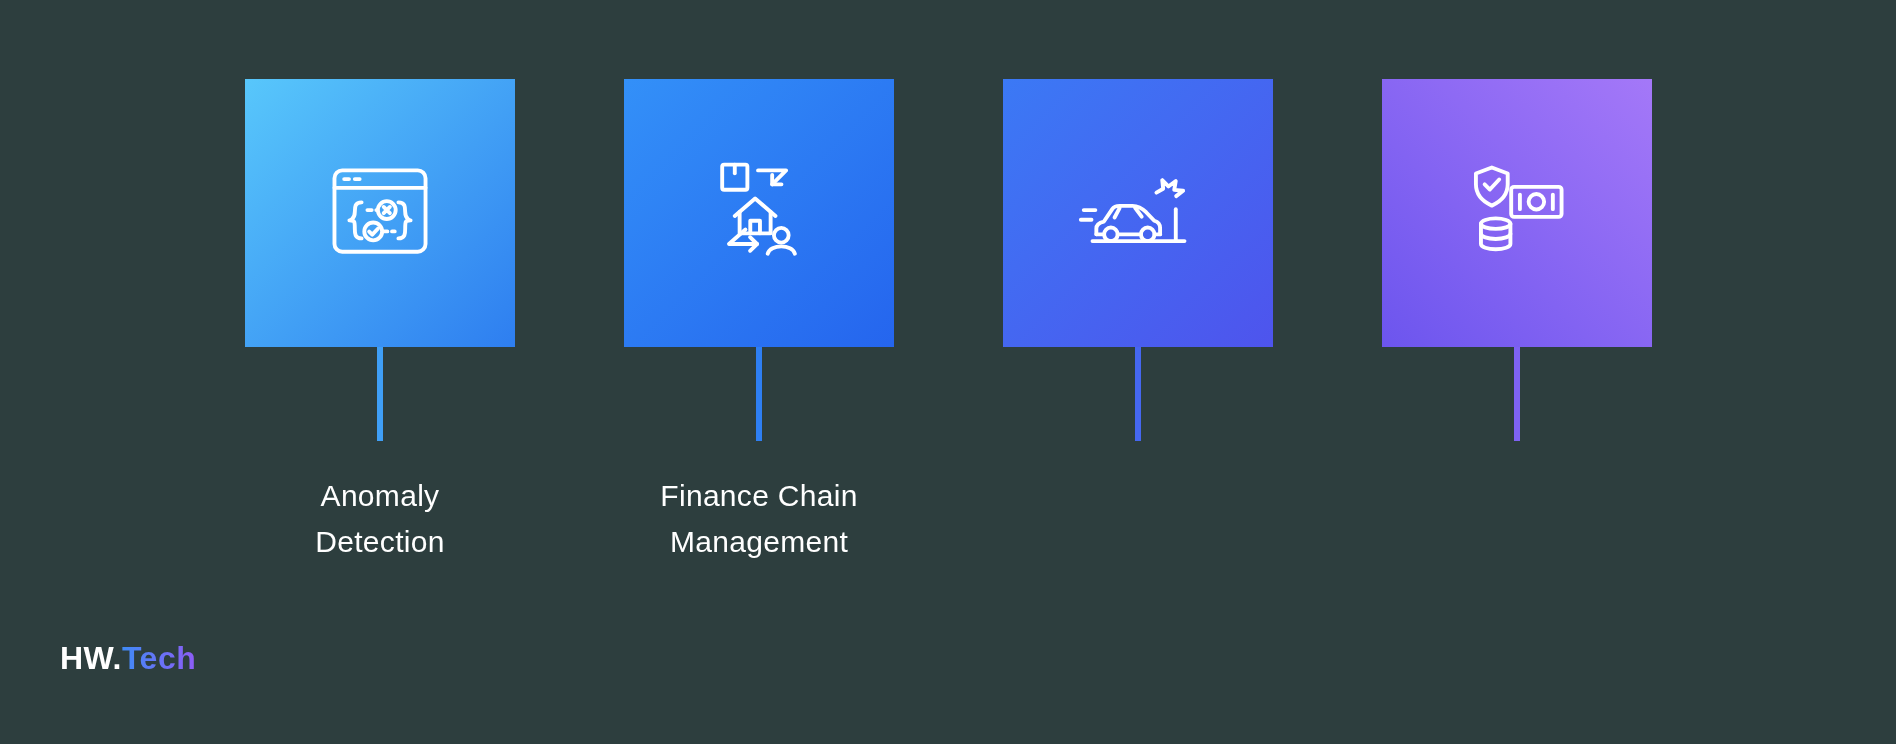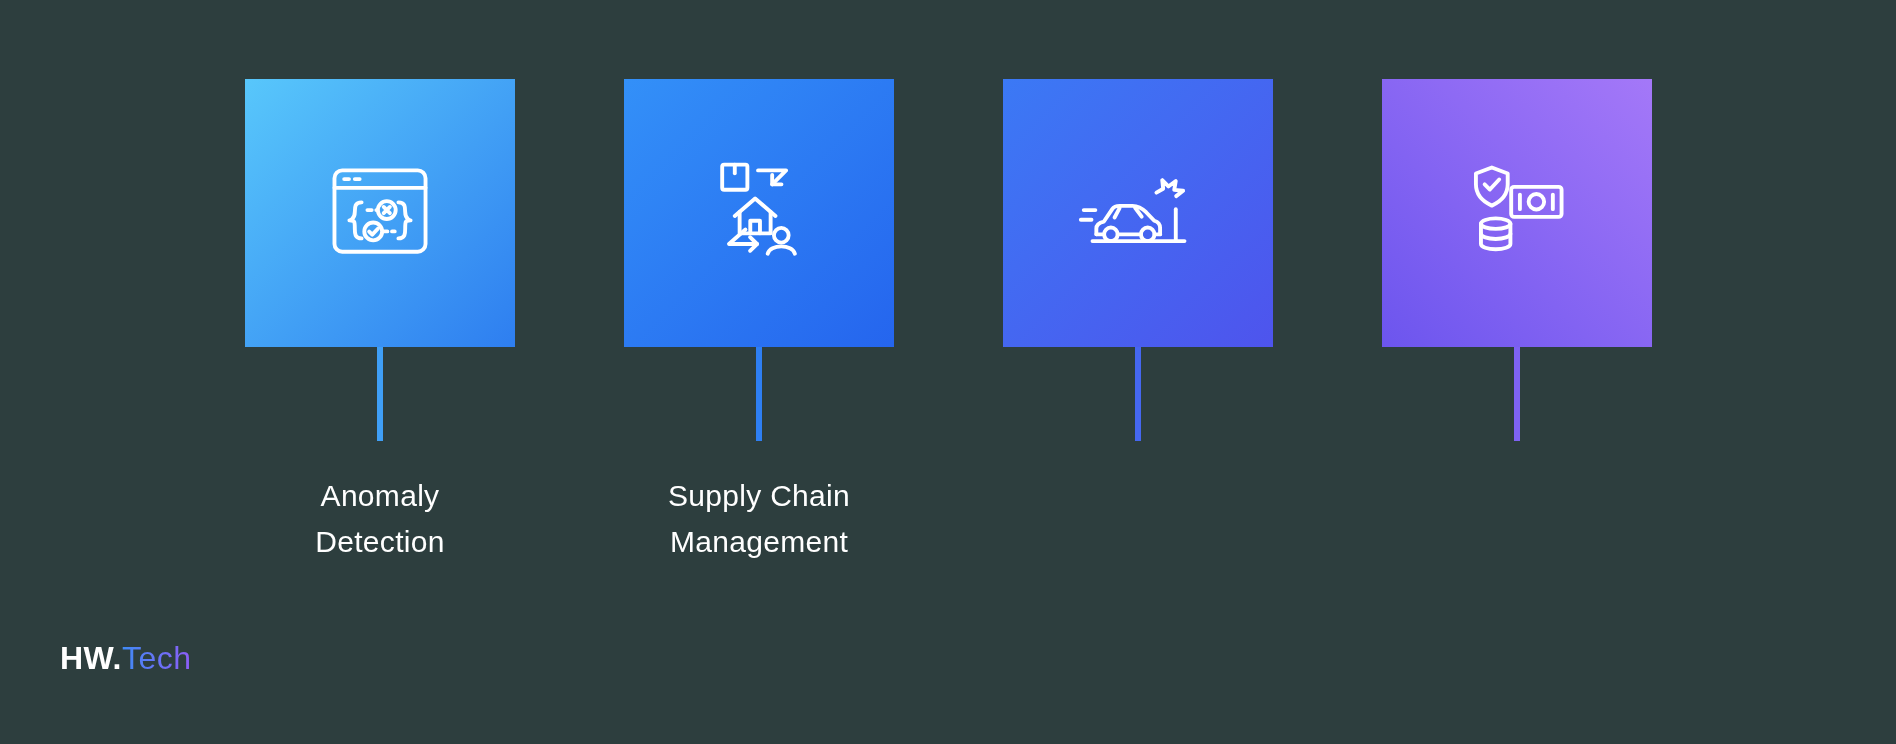--- a/index.html
+++ b/index.html
@@ -12,21 +12,21 @@
   .icn { width:124px; height:124px; display:block; }
   .connector { width:6px; height:94px; }
   .label-wrap { height:156px; display:flex; align-items:center; justify-content:center; }
   .label {
     color:#ffffff; font-size:30px; line-height:1.52; text-align:center;
     white-space:pre-line; letter-spacing:0.3px; font-weight:400;
   }
   .logo { position:absolute; left:60px; top:640px; font-size:32px; letter-spacing:0.5px; }
   .logo-primary { color:#ffffff; font-weight:800;text-align:center; }
   .logo-secondary {
-    font-weight:400; color:#7d6cf3;
+    font-weight:700; color:#7d6cf3;
     -webkit-background-clip:text; background-clip:text;
   }
   .logo-secondary.grad { color:transparent; }
 </style>
 </head>
 <body style="background: rgb(45, 62, 62);">
 
 <div class="stage">
 
   <div class="cards">
@@ -70,21 +70,21 @@
             <path d="M27.5 42.5 v-6.5 h5 v6.5"></path>
             <path d="M25 40.5 L16.5 48 H31"></path>
             <path d="M27.4 44.5 L31 48 L27.4 51.5"></path>
             <circle cx="43.5" cy="43.5" r="3.8"></circle>
             <path d="M36.5 53 c1.2 -5 12.8 -5 14 0"></path>
           </g>
         </svg>
       </div>
       <div class="connector" style="background: rgb(46, 127, 243);"></div>
       <div class="label-wrap">
-        <div class="label">Supply Chain
+        <div class="label">Finance Chain
 Management</div>
       </div>
     </div>
 
     <div class="card">
       <div class="square" style="background: linear-gradient(135deg, rgb(59, 121, 245), rgb(78, 84, 237));">
         <svg class="icn" viewBox="0 0 64 64">
           <g fill="none" stroke="#ffffff" stroke-width="2" stroke-linecap="round" stroke-linejoin="round">
             <path d="M8.5 46.5 H56"></path>
             <path d="M51.5 30 V46.5"></path>

